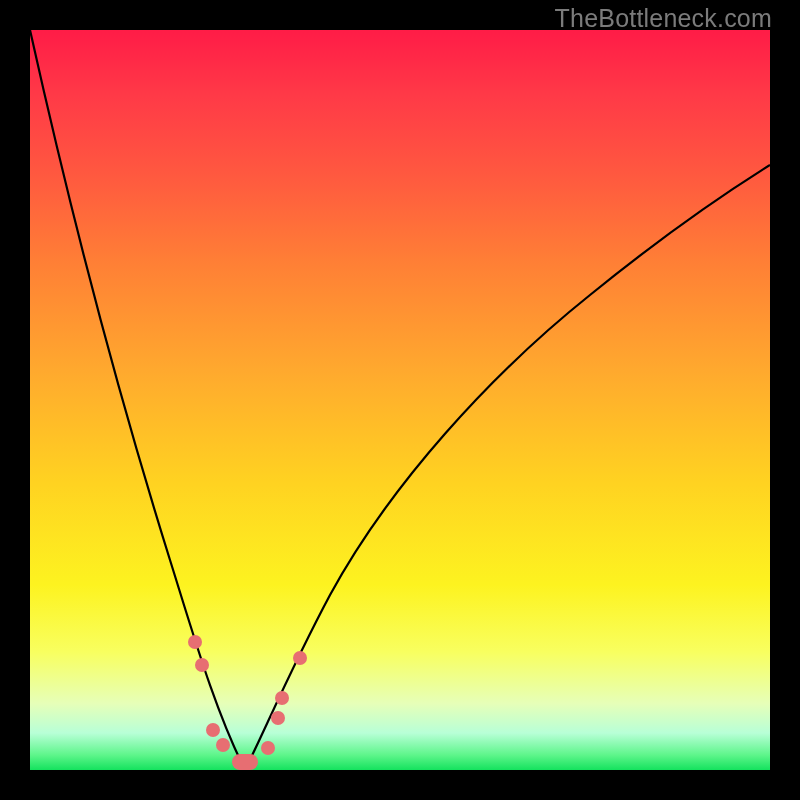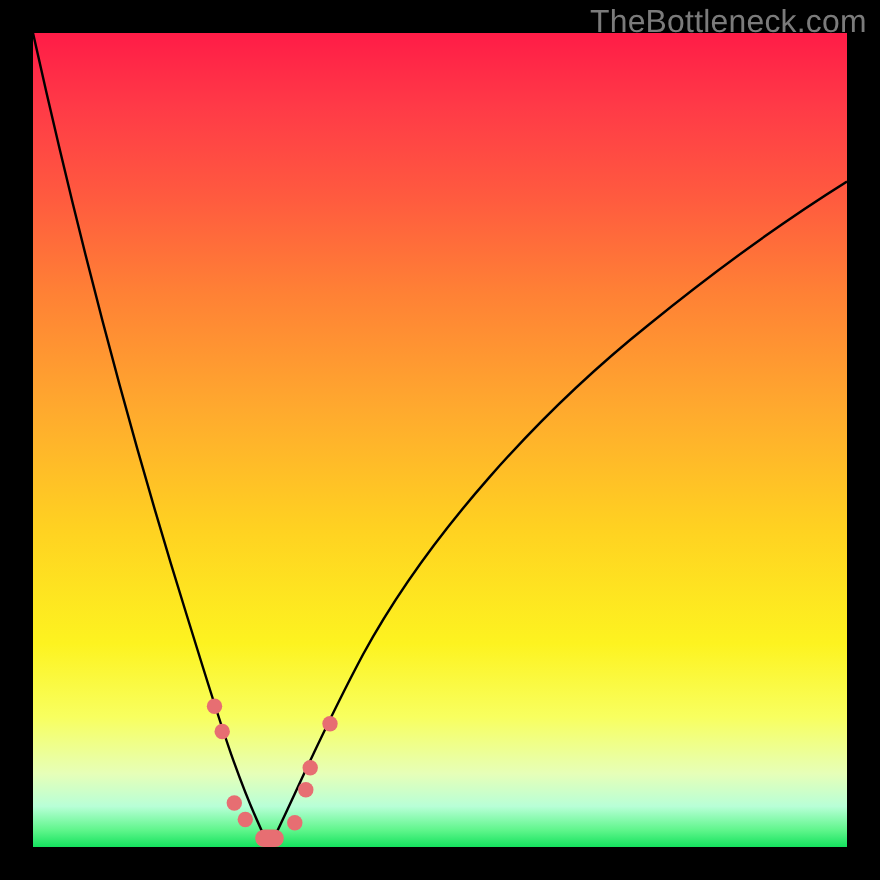--- a/index.html
+++ b/index.html
@@ -28,23 +28,23 @@
       #f8ff5f 84%,
       #e6ffb8 91%,
       #b8ffd7 95%,
       #5df58a 98%,
       #14e25e 100%
     );
   }
   .watermark {
     position: absolute;
     top: 4px;
-    right: 12px;
+    right: 28px;
     color: #7b7b7b;
-    font-size: 29px;
+    font-size: 25px;
     font-weight: 400;
     letter-spacing: 0.2px;
   }
   svg.curves {
     position: absolute;
     left: 30px;
     top: 30px;
     width: 740px;
     height: 740px;
   }

